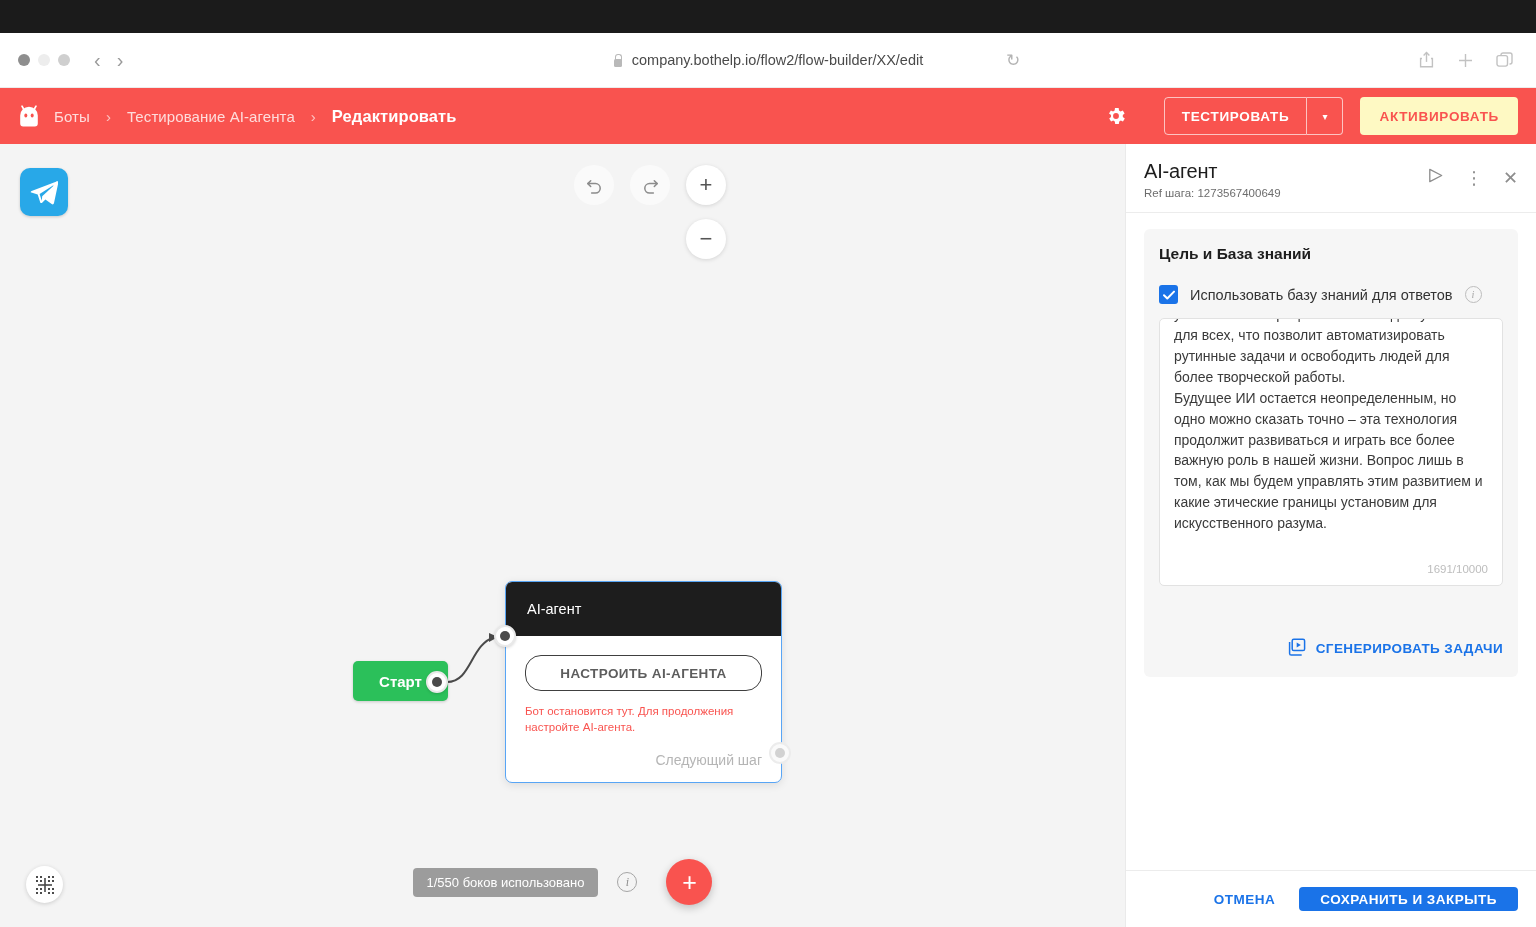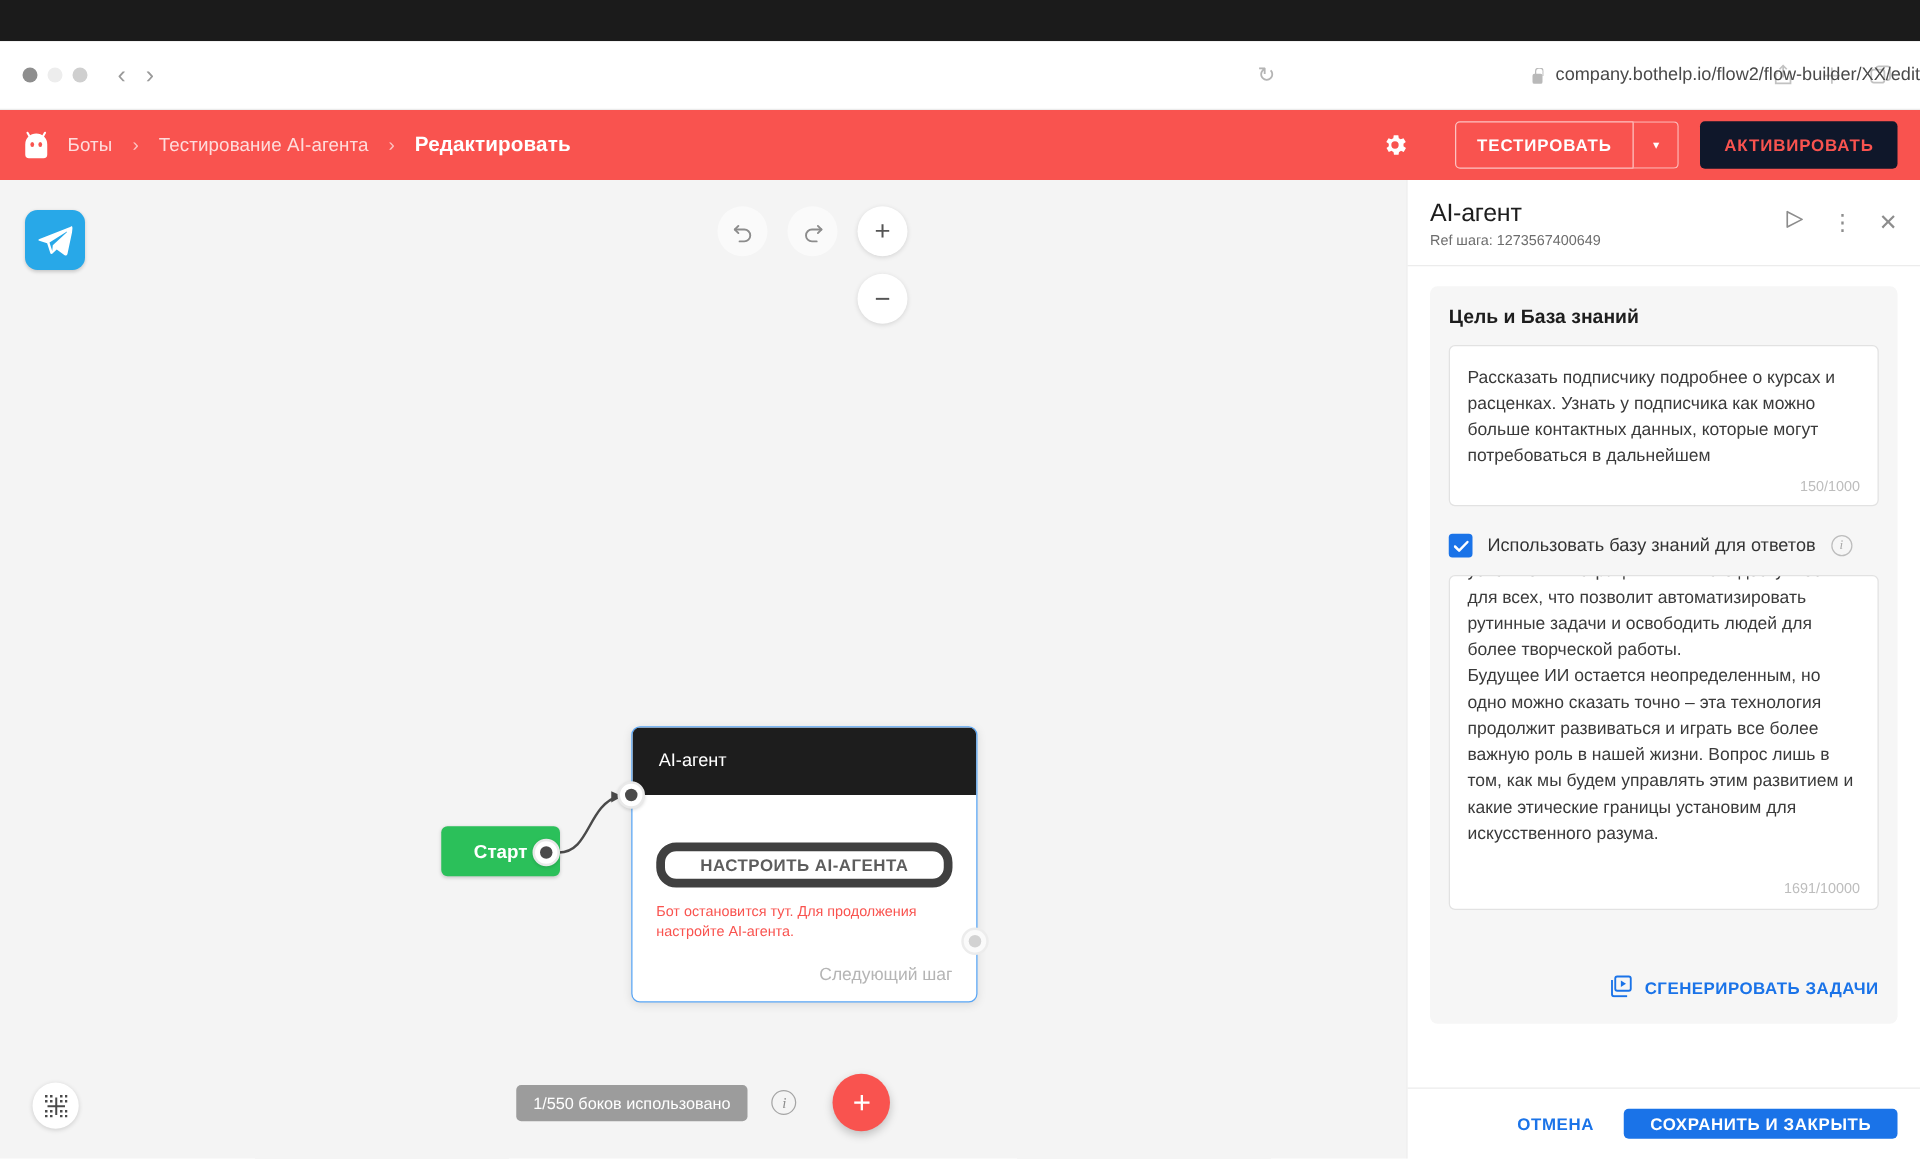--- a/index.html
+++ b/index.html
@@ -25,21 +25,21 @@
     border-bottom: 1px solid #ececec;
   }
   .traffic {
     display: flex; gap: 8px; margin-left: 18px;
   }
   .traffic i { width: 12px; height: 12px; border-radius: 50%; display: block; }
   .nav-arrows { display: flex; gap: 16px; margin-left: 24px; color: #9a9a9a; }
   .nav-arrows span { font-size: 20px; line-height: 1; font-weight: 300; cursor: default; }
   .url-wrap {
     position: absolute; left: 0; right: 0; top: 0; bottom: 0;
-    display: flex; align-items: center; justify-content: flex-end;
+    display: flex; align-items: center; justify-content: center;
     pointer-events: none;
   }
   .url-pill {
     display: flex; align-items: center; gap: 9px;
     font-size: 14.5px; color: #4a4a4a; pointer-events: auto;
   }
   .lock-ico { width: 10px; height: 13px; position: relative; display:inline-block;}
   .lock-ico::before {
     content:''; position:absolute; left:1px; top:5px; width:8px; height:8px;
     background:#b9b9b9; border-radius:1.5px;
@@ -90,21 +90,21 @@
     cursor:pointer;
   }
   .btn-caret {
     border:1px solid rgba(255,255,255,.65); border-left:none;
     background:transparent; color:#fff;
     width:36px; height:38px; border-radius:0 4px 4px 0;
     display:flex; align-items:center; justify-content:center;
     font-size:10px; cursor:pointer;
   }
   .btn-white {
-    background:#0f172a; color:#f9534f; border:none;
+    background:#fef9c3; color:#f9534f; border:none;
     font-size:13.5px; font-weight:700; letter-spacing:.7px;
     padding:0 19px; height:38px; border-radius:4px;
     display:flex; align-items:center; cursor:pointer;
     font-family: "Liberation Sans", sans-serif;
   }
 
   
   .app-body { display:flex; height: calc(927px - 33px - 55px - 56px); }
 
   
@@ -183,24 +183,24 @@
     background:#fff; overflow:hidden;
     box-shadow:0 2px 8px rgba(0,0,0,.10);
   }
   .node-ai-head {
     background:#1d1d1d; color:#fff; height:54px;
     display:flex; align-items:center; padding-left:21px;
     font-size:14.5px;
   }
   .node-ai-body { padding:19px 19px 14px 19px; }
   .node-btn {
-    width:100%; height:36px; border:7px solid #404040; border-radius:16px;
+    width:100%; height:36px; border:1px solid #404040; border-radius:16px;
     background:#fff; color:#5d5d5d; font-size:13.5px; font-weight:700;
     letter-spacing:.4px; display:flex; align-items:center; justify-content:center;
-    cursor:pointer; font-family:"Liberation Sans", sans-serif;margin-top:19px;
+    cursor:pointer; font-family:"Liberation Sans", sans-serif;
   }
   .node-warn {
     color:#f9534f; font-size:11.5px; line-height:1.42; margin-top:12px;
   }
   .node-next {
     display:flex; align-items:center; justify-content:flex-end;
     margin-top:16px; color:#b5b5b5; font-size:14px; gap:0;
   }
 
   
@@ -459,24 +459,20 @@
         </span>
         <span style="font-size:18px;line-height:1">⋮</span>
         <span style="font-size:18px;line-height:1">✕</span>
       </div>
     </div>
 
     <div class="panel-scroll">
       <div class="card">
         <div class="card-title">Цель и База знаний</div>
 
-        <div class="ta">
-          <p>Рассказать подписчику подробнее о курсах и расценках. Узнать у подписчика как можно больше контактных данных, которые могут потребоваться в дальнейшем</p>
-          <div class="ta-count">150/1000</div>
-        </div>
 
         <div class="chk-row">
           <span class="chk">
             <svg width="12" height="10" viewBox="0 0 12 10" fill="none" stroke="#fff" stroke-width="2" stroke-linecap="round" stroke-linejoin="round">
                 <path d="M1 5.2 4.3 8.5 11 1.6"></path>
               </svg>
           </span>
           <span class="chk-label">Использовать базу знаний для ответов</span>
           <span class="info-sm">i</span>
         </div>

